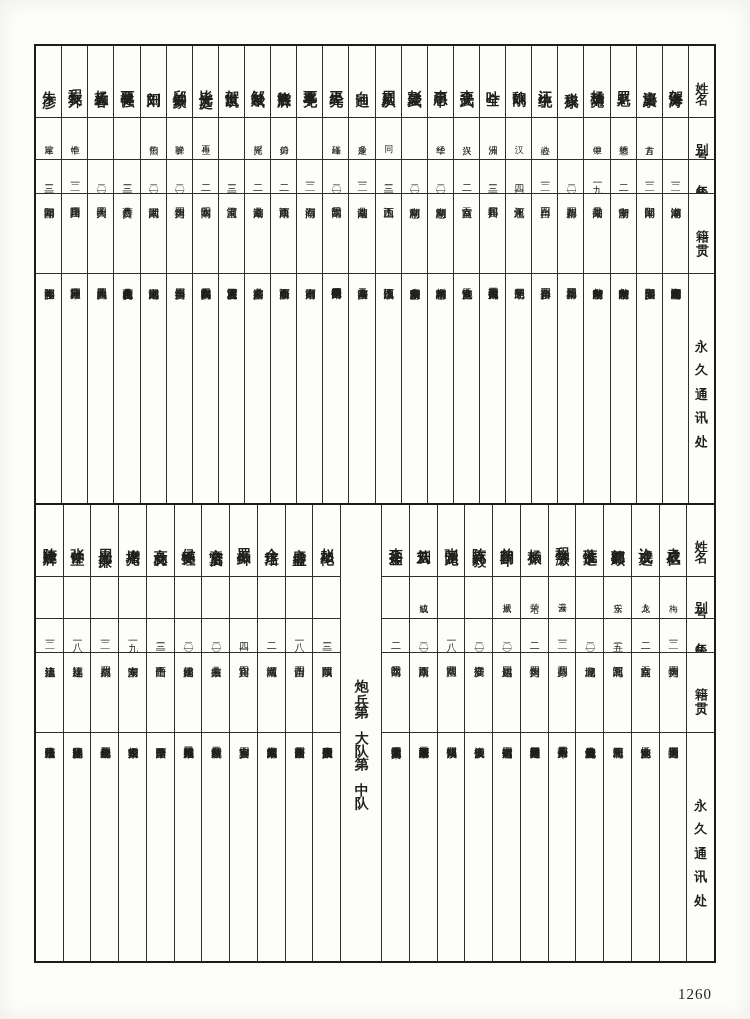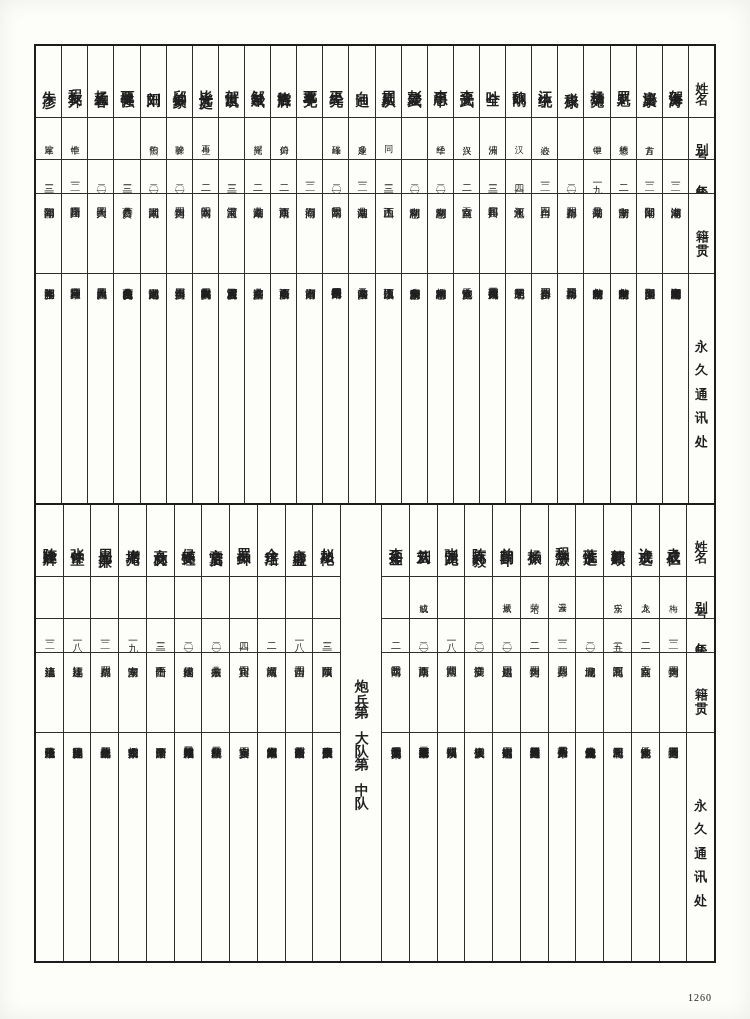--- a/index.html
+++ b/index.html
@@ -59,21 +59,21 @@
   .col.hdr .age    { font-size:12px; letter-spacing:3px; }
   .col.hdr .native { justify-content:center; padding-top:0; font-size:13px; letter-spacing:14px; }
   .col.hdr .addr   { justify-content:center; padding-top:0; font-size:13px; letter-spacing:24px; }
   .col.hdr .addr .txt { max-height:none; }
   
   .col.divider { writing-mode:vertical-rl; text-orientation:upright;
                  display:flex; justify-content:center; align-items:center; }
   .unit-label { font-size:14px; font-weight:700; letter-spacing:13px; }
   .pagenum {
     position:absolute; right:38px; bottom:16px;
-    font-size:10px; letter-spacing:1px; color:#222;
+    font-size:15px; letter-spacing:1px; color:#222;
   }
 </style>
 </head>
 <body>
 
 <div class="page">
   <div class="frame">
     <div class="rtable" id="table-top">
         <div class="col hdr">
           <div class="cell name">

